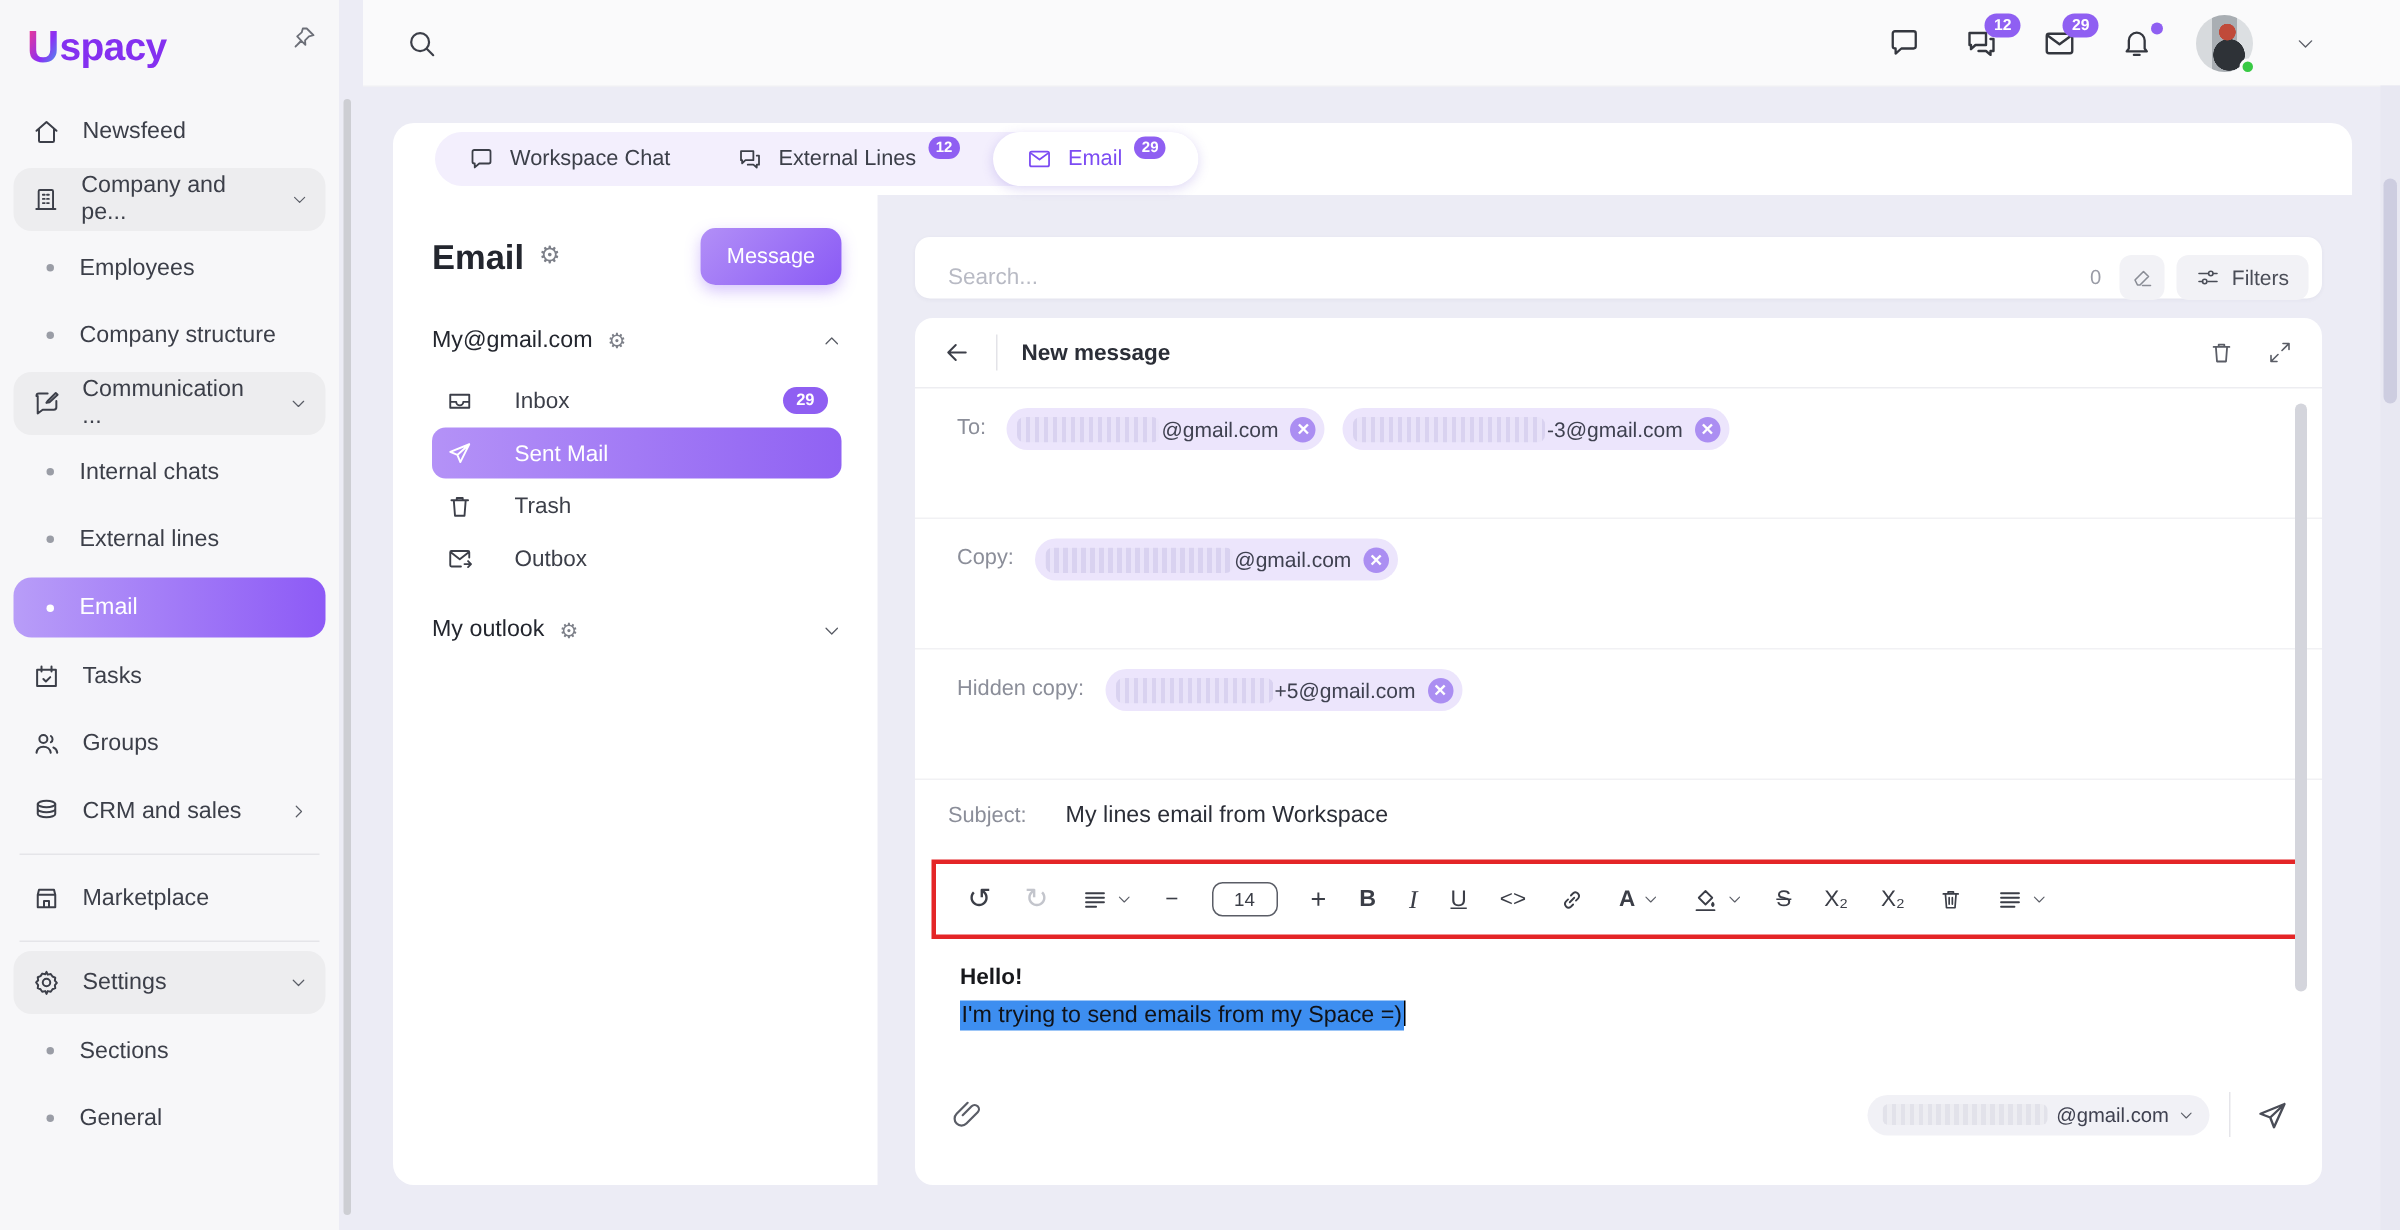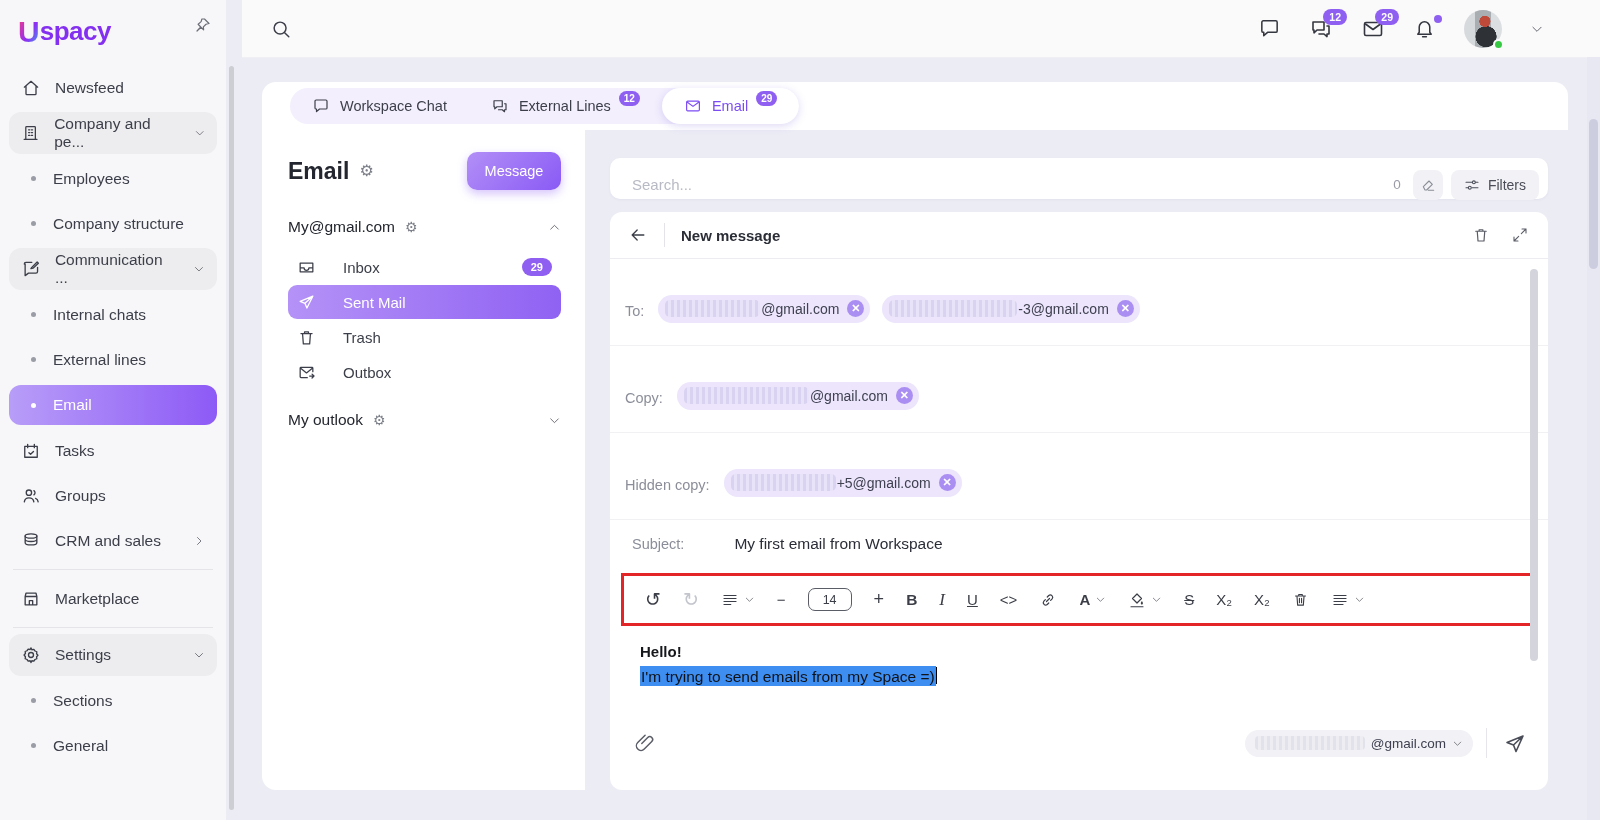--- a/index.html
+++ b/index.html
@@ -95,31 +95,31 @@
     padding:0 13px; color:#4a4d57; font-size:14px; cursor:pointer; }
 
   
   .compose { position:absolute; left:610px; top:212px; width:938px; height:578px; background:#fff; border-radius:12px; }
   .cmp-head { height:47px; display:flex; align-items:center; padding:0 20px 0 14px; border-bottom:1px solid #ededf1; }
   .back-btn { color:#3c3f49; cursor:pointer; padding:4px; }
   .vdiv { width:1px; height:24px; background:#e3e3e8; margin:0 16px 0 12px; }
   .cmp-title { font-size:15px; font-weight:700; color:#2b2e37; }
   .cmp-head-icons { margin-left:auto; display:flex; align-items:center; gap:22px; color:#5a5d66; }
   .cmp-head-icons > * { cursor:pointer; }
-  .field { display:flex; align-items:center; padding:13px 30px 0 15px; min-height:87px; border-bottom:1px solid #f1f1f4; }
+  .field { display:flex; align-items:flex-start; padding:13px 30px 0 28px; min-height:87px; border-bottom:1px solid #f1f1f4; }
   .field-label { color:#8b8e99; font-size:14.5px; margin-right:14px; margin-top:5px; white-space:nowrap; }
   .chips { display:flex; gap:12px; flex-wrap:wrap; }
   .chip { display:flex; align-items:center; background:#ece5fc; border-radius:15px; height:28px; padding:0 6px 0 7px;
     font-size:14px; color:#3f4150; cursor:default; }
   .blur { height:17px; border-radius:5px; margin-right:1px;
     background:repeating-linear-gradient(90deg,#d9d2f0 0 3px,#e9e3f9 3px 6px),
                repeating-linear-gradient(0deg,rgba(255,255,255,.45) 0 2px,rgba(0,0,0,0) 2px 4px); }
   .chip-x { width:17px; height:17px; border-radius:50%; background:#ab8ef2; color:#fff; font-size:11px; font-weight:700;
     display:grid; place-items:center; margin-left:8px; cursor:pointer; }
-  .subject-row { display:flex; align-items:center; padding:0 30px 0 22px; height:48px;gap:24px; }
+  .subject-row { display:flex; align-items:center; padding:0 30px 0 22px; height:48px; }
   .subject-value { font-size:15.5px; color:#2b2e37; margin-left:12px; }
 
   
   .fmt-toolbar { margin:5px 11px 0 11px; height:53px; border:3px solid #e42527; display:flex; align-items:center;
     padding:0 10px; color:#3b3e47; }
   .tb { display:flex; align-items:center; justify-content:center; padding:0 11px; height:34px; font-size:15px;
     cursor:pointer; gap:5px; }
   .tb-disabled { color:#c3c5cc; cursor:default; }
   .tb-glyph { font-size:19px; line-height:1; }
   .tb-b { font-weight:800; font-size:15.5px; }
@@ -447,21 +447,21 @@
       <span class="chip">
         <span class="blur" style="width:105px;"></span>
         <span>+5@gmail.com</span>
         <span class="chip-x">✕</span>
       </span>
     </span>
   </div>
 
   <div class="subject-row">
     <span class="field-label" style="margin-top:0;">Subject:</span>
-    <span class="subject-value">My first email from Workspace</span>
+    <span class="subject-value">My lines email from Workspace</span>
   </div>
 
   <div class="fmt-toolbar">
     <span class="tb">
         <span class="tb-glyph">↺</span>
       </span>
     <span class="tb tb-disabled">
         <span class="tb-glyph">↻</span>
       </span>
     <span class="tb">

